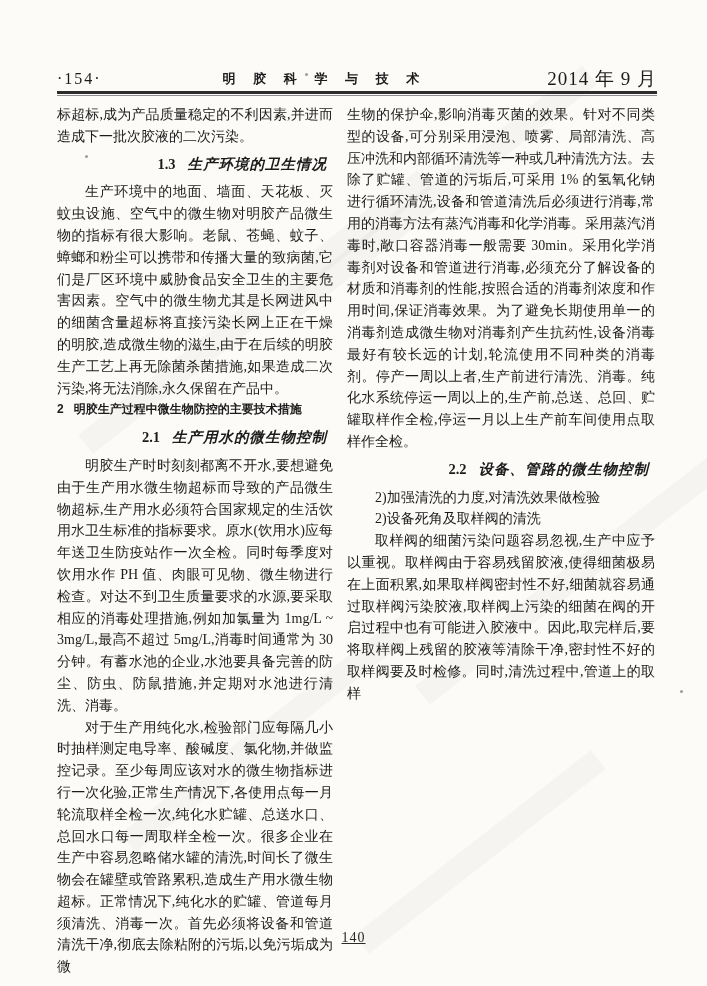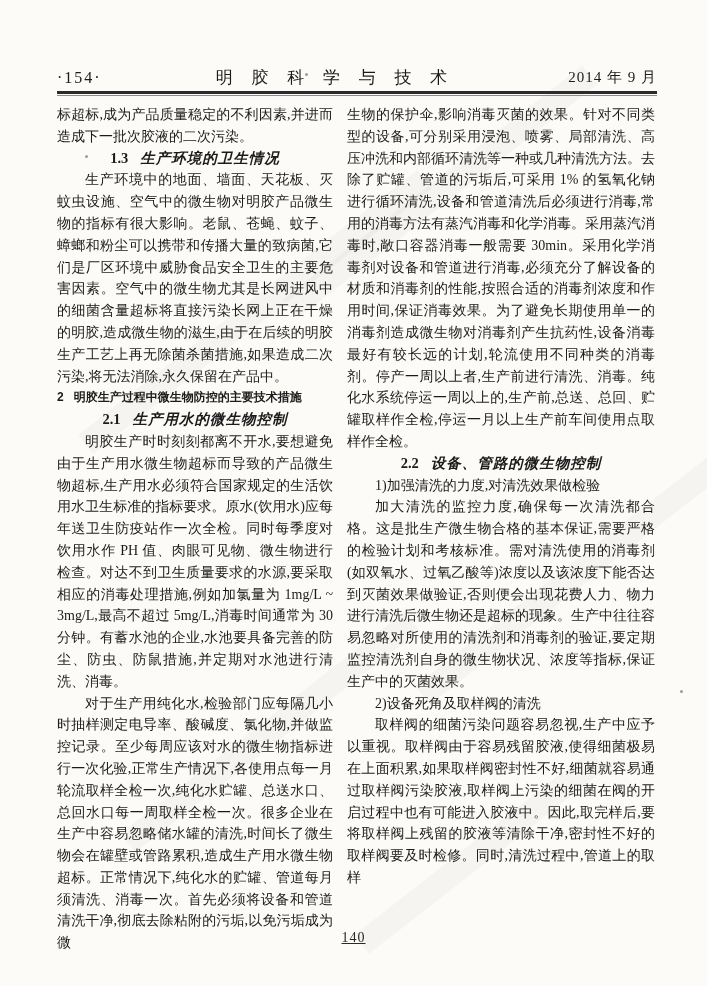--- a/index.html
+++ b/index.html
@@ -33,23 +33,23 @@
     background:rgba(60,60,60,0.5);
   }
   
   .header{
     position:absolute;left:57px;right:50px;top:66px;
     display:flex;justify-content:space-between;align-items:center;gap:12px;
   }
   .page-no{font-size:16px;letter-spacing:2px;}
   .journal-title{
     font-family:"Liberation Sans","DejaVu Sans",sans-serif;
-    font-weight:normal;font-size:17px;letter-spacing:7px;
+    font-weight:bold;font-size:13px;letter-spacing:7px;
   }
-  .issue-date{font-size:15px;letter-spacing:1px;}
+  .issue-date{font-size:19px;letter-spacing:1px;}
   .rule{position:absolute;left:57px;right:50px;top:91px;}
   .rule .r1{height:3px;background:#2c2c2c;}
   .rule .r2{height:1px;background:#8d8d8d;margin-top:1px;}
   
   .content{
     position:absolute;left:57px;top:104px;width:598px;
     display:flex;gap:14px;
     font-size:14px;line-height:21.8px;
   }
   .col{text-align:justify;text-justify:inter-character;}
@@ -59,23 +59,23 @@
   .col p.cont{text-indent:0;}
   .h-main{
     margin:0;
     font-family:"Liberation Sans","DejaVu Sans",sans-serif;
     font-weight:bold;font-size:12px;line-height:21.8px;
     padding-left:22px;text-indent:-22px;
     text-align:left;
   }
   .h-main .h-num{margin-right:10px;}
   .h-sub{
-    margin:0;
+    margin:6px;
     font-weight:bold;font-size:14.5px;line-height:21.8px;
-    text-align:center;
+    text-align:right;
   }
   .h-sub .h-num{font-style:normal;margin-right:12px;}
   .h-sub .h-title{font-style:italic;letter-spacing:1px;}
   
   .footer{
     position:absolute;left:0;top:930px;width:707px;
     text-align:center;font-size:14px;letter-spacing:1px;color:#2a2a2a;text-decoration:underline;
   }
 </style>
 </head>
@@ -118,22 +118,21 @@
       </h4>
       <p>明胶生产时时刻刻都离不开水,要想避免由于生产用水微生物超标而导致的产品微生物超标,生产用水必须符合国家规定的生活饮用水卫生标准的指标要求。原水(饮用水)应每年送卫生防疫站作一次全检。同时每季度对饮用水作 PH 值、肉眼可见物、微生物进行检查。对达不到卫生质量要求的水源,要采取相应的消毒处理措施,例如加氯量为 1mg/L ~ 3mg/L,最高不超过 5mg/L,消毒时间通常为 30 分钟。有蓄水池的企业,水池要具备完善的防尘、防虫、防鼠措施,并定期对水池进行清洗、消毒。</p>
       <p>对于生产用纯化水,检验部门应每隔几小时抽样测定电导率、酸碱度、氯化物,并做监控记录。至少每周应该对水的微生物指标进行一次化验,正常生产情况下,各使用点每一月轮流取样全检一次,纯化水贮罐、总送水口、总回水口每一周取样全检一次。很多企业在生产中容易忽略储水罐的清洗,时间长了微生物会在罐壁或管路累积,造成生产用水微生物超标。正常情况下,纯化水的贮罐、管道每月须清洗、消毒一次。首先必须将设备和管道清洗干净,彻底去除粘附的污垢,以免污垢成为微</p>
     </div>
 
     <div class="col col-right">
       <p class="cont">生物的保护伞,影响消毒灭菌的效果。针对不同类型的设备,可分别采用浸泡、喷雾、局部清洗、高压冲洗和内部循环清洗等一种或几种清洗方法。去除了贮罐、管道的污垢后,可采用 1% 的氢氧化钠进行循环清洗,设备和管道清洗后必须进行消毒,常用的消毒方法有蒸汽消毒和化学消毒。采用蒸汽消毒时,敞口容器消毒一般需要 30min。采用化学消毒剂对设备和管道进行消毒,必须充分了解设备的材质和消毒剂的性能,按照合适的消毒剂浓度和作用时间,保证消毒效果。为了避免长期使用单一的消毒剂造成微生物对消毒剂产生抗药性,设备消毒最好有较长远的计划,轮流使用不同种类的消毒剂。停产一周以上者,生产前进行清洗、消毒。纯化水系统停运一周以上的,生产前,总送、总回、贮罐取样作全检,停运一月以上生产前车间使用点取样作全检。</p>
       <h4 class="h-sub">
         <span class="h-num">2.2</span><span class="h-title">设备、管路的微生物控制</span>
       </h4>
-      <p>1)加强清洗的力度,对清洗效果做检验</p>
-      <p>加大清洗的监控力度,确保每一次清洗都合格。这是批生产微生物合格的基本保证,需要严格的检验计划和考核标准。需对清洗使用的消毒剂(如双氧水、过氧乙酸等)浓度以及该浓度下能否达到灭菌效果做验证,否则便会出现花费人力、物力进行清洗后微生物还是超标的现象。生产中往往容易忽略对所使用的清洗剂和消毒剂的验证,要定期监控清洗剂自身的微生物状况、浓度等指标,保证生产中的灭菌效果。</p>
+      <p>2)加强清洗的力度,对清洗效果做检验</p>
       <p>2)设备死角及取样阀的清洗</p>
       <p>取样阀的细菌污染问题容易忽视,生产中应予以重视。取样阀由于容易残留胶液,使得细菌极易在上面积累,如果取样阀密封性不好,细菌就容易通过取样阀污染胶液,取样阀上污染的细菌在阀的开启过程中也有可能进入胶液中。因此,取完样后,要将取样阀上残留的胶液等清除干净,密封性不好的取样阀要及时检修。同时,清洗过程中,管道上的取样</p>
     </div>
 
   </div>
 
   <div class="footer">
     <span>140</span>
   </div>
 

